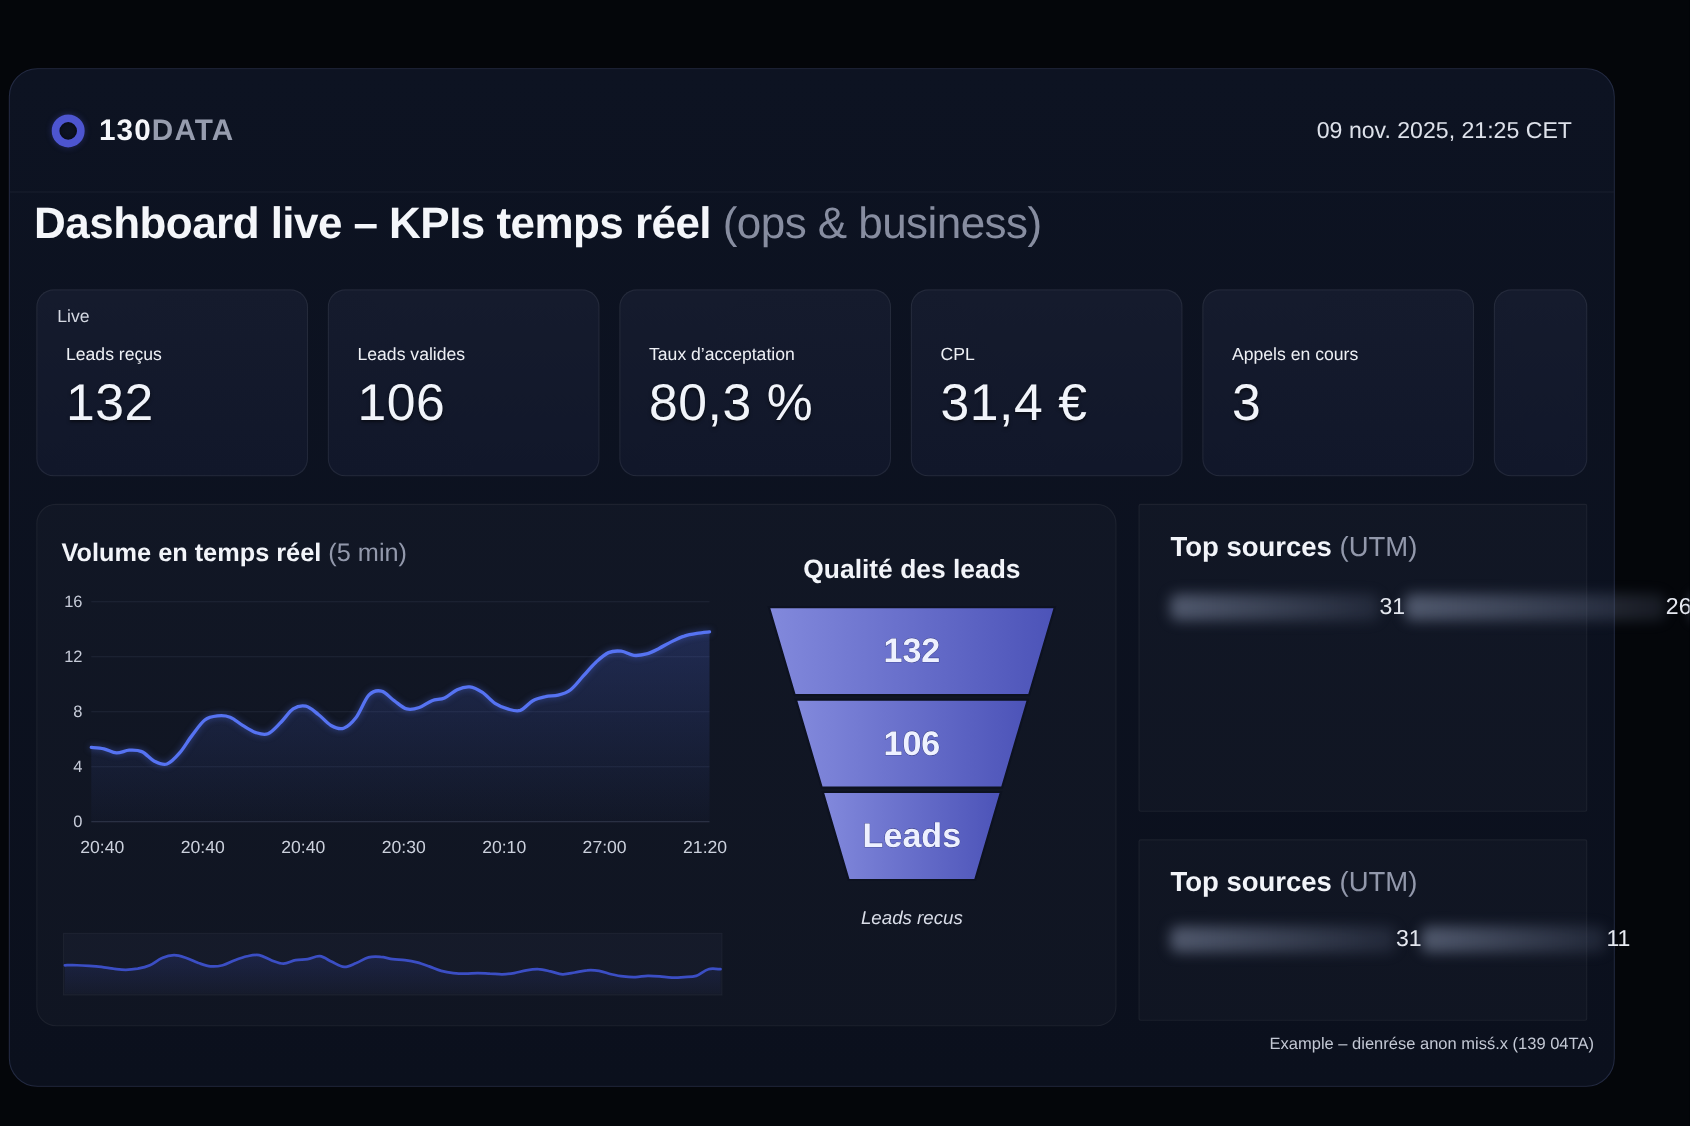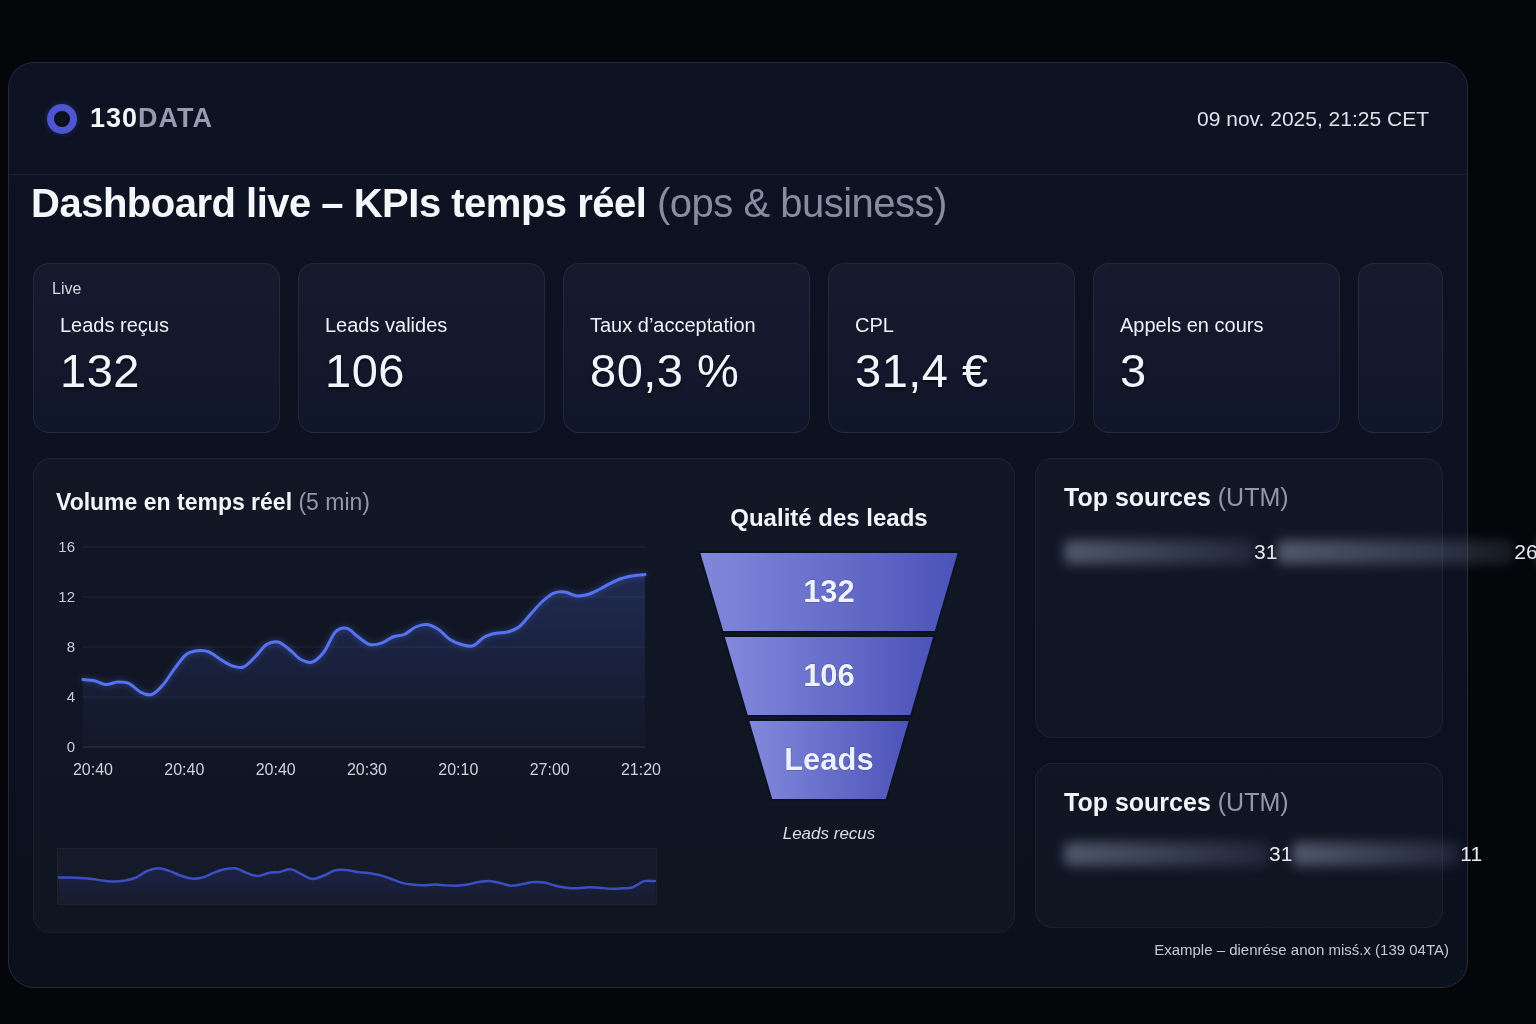--- a/index.html
+++ b/index.html
@@ -29,21 +29,21 @@
   .page-title .suffix { color:#878da0; font-weight:400; }
 
   
   .kpi-row { position:absolute; left:24px; right:24px; top:200px; height:124px;
              display:flex; gap:18px; }
   .kpi-card { position:relative; flex:1; height:170px; border-radius:16px;
               background:linear-gradient(180deg,#151b2d 0%,#11172a 100%);
               border:1px solid rgba(255,255,255,0.07); padding:50px 26px 0; }
   .ghost-card { flex:none; width:85px; }
   .kpi-tag { position:absolute; left:18px; top:16px; font-size:16px; color:#d4d8e2; }
-  .kpi-label { font-size:20px; color:#eef0f5; }
+  .kpi-label { font-size:16px; color:#eef0f5; }
   .kpi-value { margin-top:6px; font-size:47px; font-weight:500; color:#f1f4fa;
                text-shadow:0 2px 3px rgba(0,0,0,.55); letter-spacing:0.5px; }
 
   
   .content-row { position:absolute; left:24px; right:24px; top:395px; height:475px;
                  display:flex; gap:20px; }
   .chart-panel { position:relative; flex:1; border-radius:18px;
                  background:rgba(255,255,255,0.022);
                  border:1px solid rgba(255,255,255,0.05); }
   .volume-title { position:absolute; left:22px; top:30px; font-size:23px; font-weight:700;
@@ -51,21 +51,21 @@
   .volume-title .muted, .panel-title .muted { font-weight:400; color:#9298ab; }
   .volume-chart { position:absolute; left:23px; top:78px; }
   .spark { position:absolute; left:23px; top:385px; }
 
   .funnel-block { position:absolute; left:645px; top:45px; width:300px; text-align:center; }
   .funnel-title { font-size:24px; font-weight:700; color:#f2f4f9; margin-bottom:18px; }
   .funnel-caption { margin-top:14px; font-size:17px; font-style:italic; color:#d9dde8; }
 
   
   .side-col { width:408px; display:flex; flex-direction:column; gap:25px; }
-  .side-panel { position:relative; border-radius:18px; background:rgba(255,255,255,0.022);
+  .side-panel { position:relative; border-radius:2px; background:rgba(255,255,255,0.022);
                 border:1px solid rgba(255,255,255,0.05); padding:24px 28px; }
   .side-panel.primary { height:280px; }
   .side-panel.secondary { height:165px; }
   .panel-title { font-size:25px; font-weight:700; color:#f2f4f9; }
   .rows { margin-top:18px; display:flex; flex-direction:row; }
   .source-row { height:44px; display:flex; align-items:center; justify-content:space-between; }
   .secondary .source-row { height:37px; }
   .pill { height:24px; border-radius:7px; filter:blur(6px);
           background:linear-gradient(90deg,rgba(150,162,190,0.48),rgba(112,124,155,0.18)); }
   .row-value { font-size:21px; color:#e8ebf2; }

